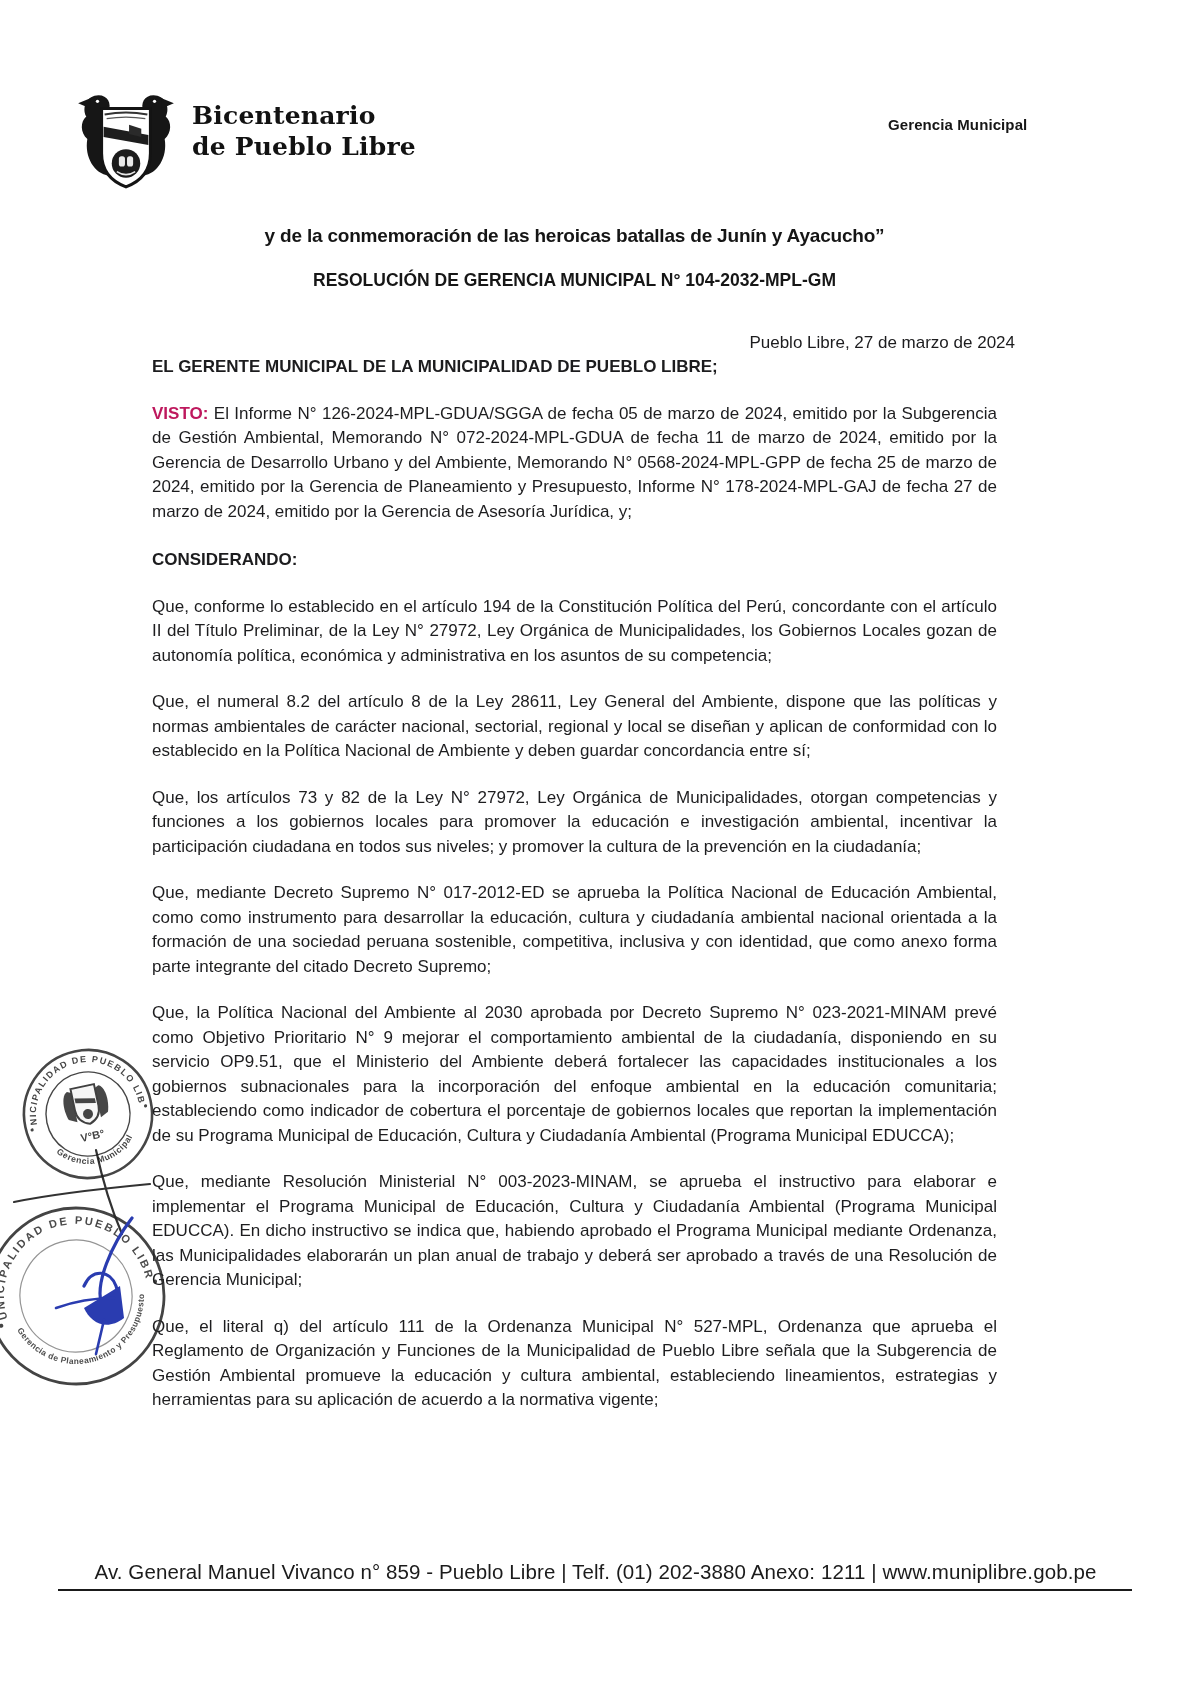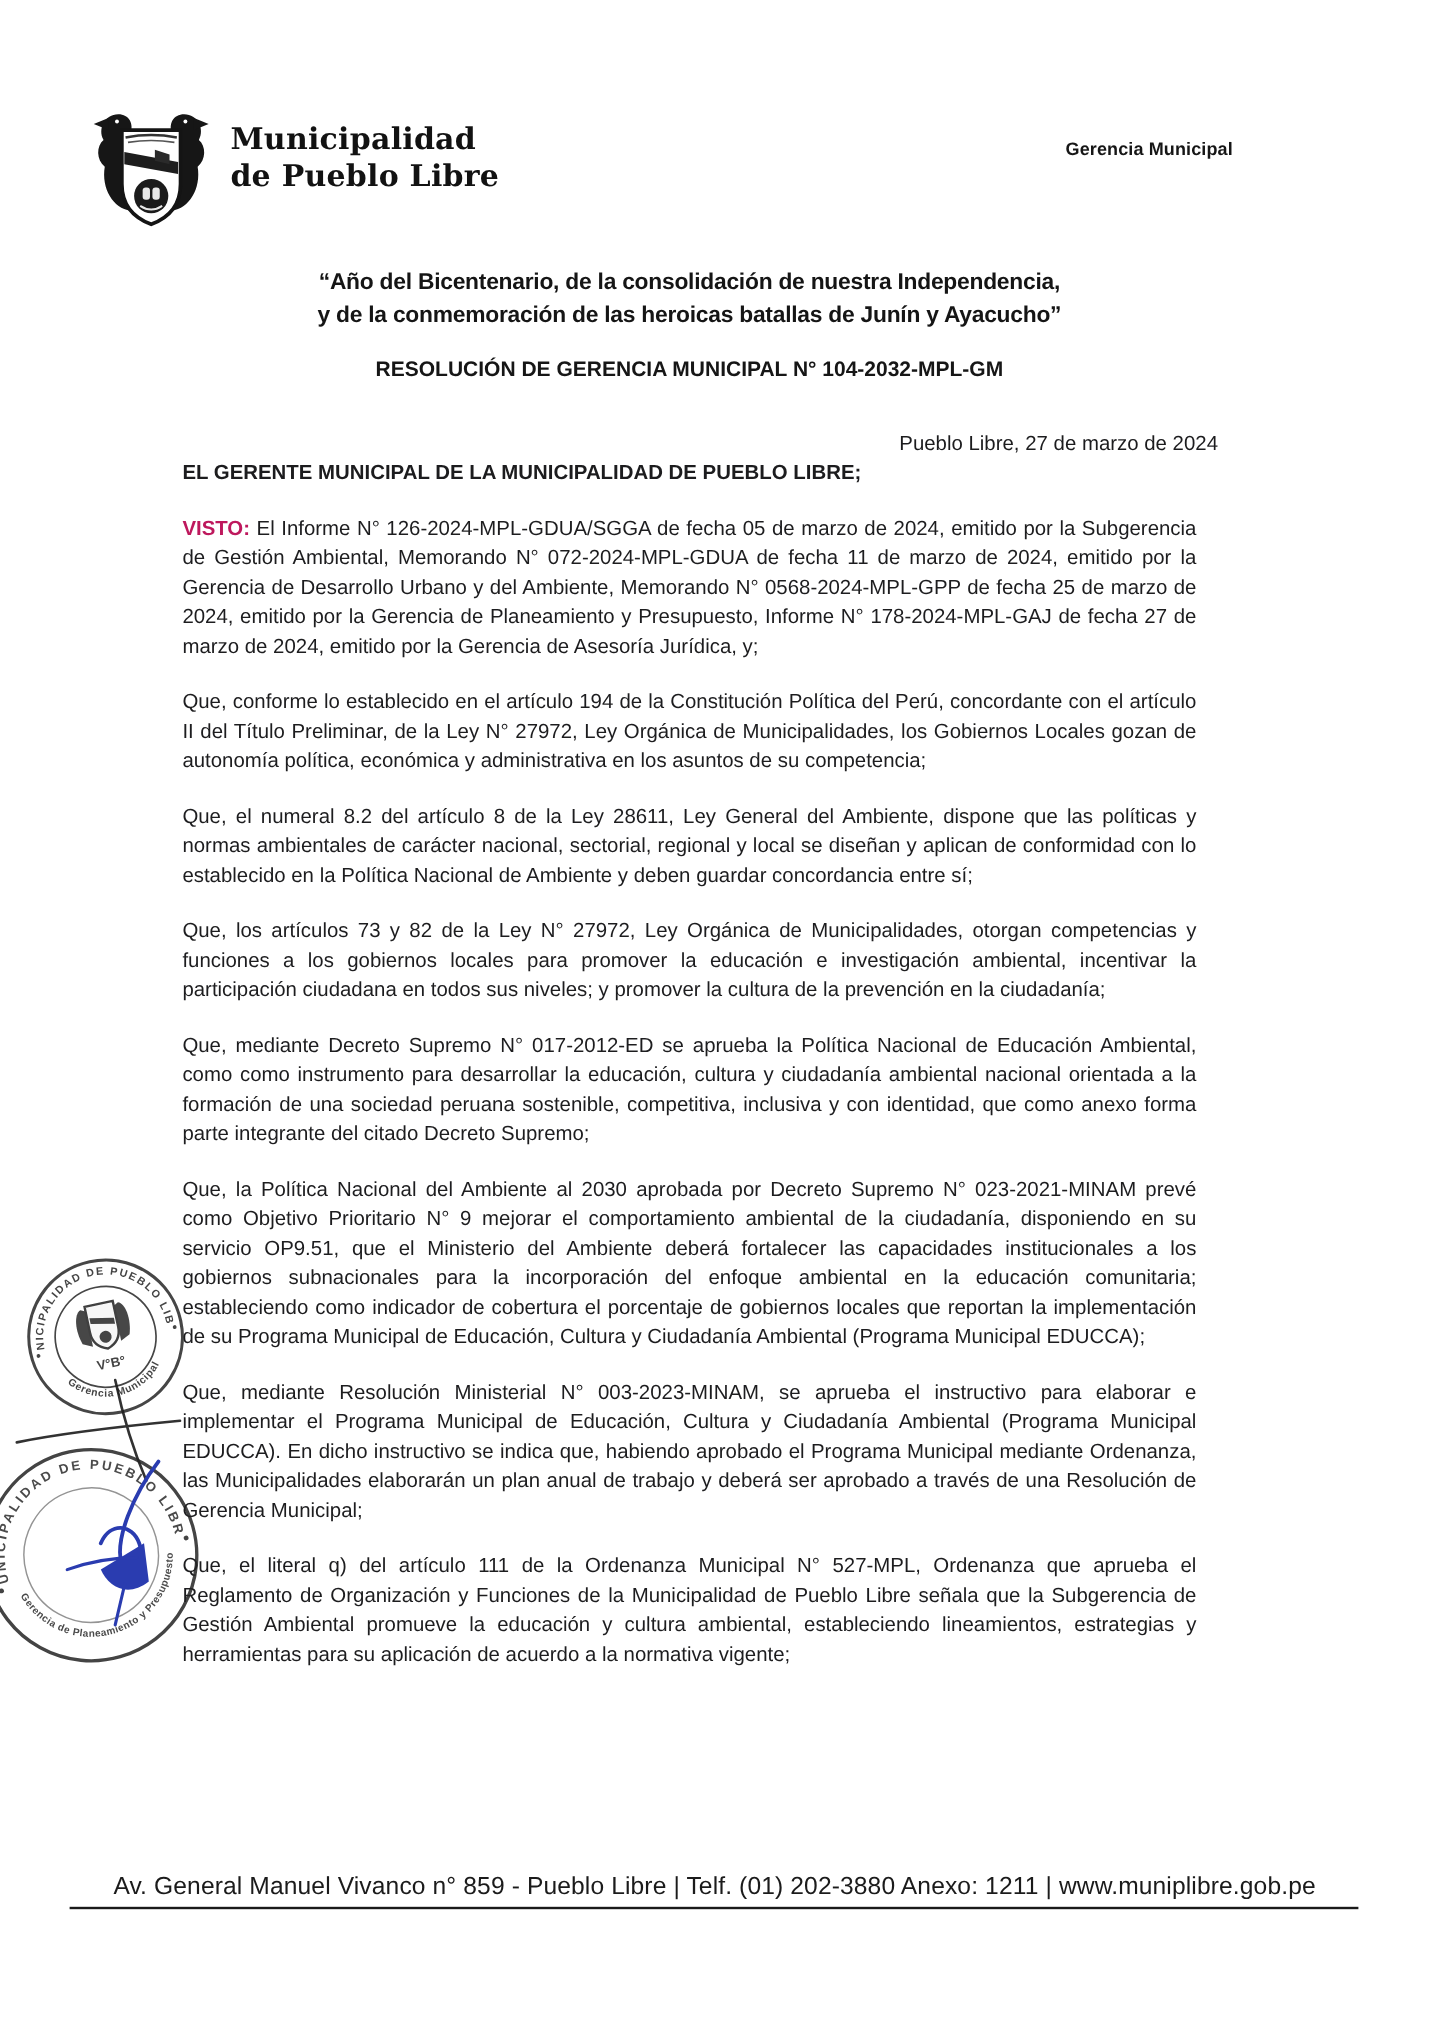--- a/index.html
+++ b/index.html
@@ -94,41 +94,41 @@
       <path d="M33,42 L77,50 L77,60 L33,52 Z" fill="#1d1d1d"></path>
       <path d="M58,40 L70,44 L70,52 L58,49 Z" fill="#2a2a2a"></path>
       <circle cx="55" cy="78" r="14" fill="#1b1b1b"></circle>
       <rect x="48" y="71" width="6" height="10" rx="2.5" fill="#e8e8e8"></rect>
       <rect x="56" y="71" width="6" height="10" rx="2.5" fill="#e8e8e8"></rect>
       <path d="M46,86 Q55,92 64,86" fill="none" stroke="#e8e8e8" stroke-width="1.5"></path>
     </g>
   </svg>
 
   <div class="org-name">
-    <div>Municipalidad</div>
+    <div>Bicentenario</div>
     <div>de Pueblo Libre</div>
   </div>
 
   <div class="office-label">Gerencia Municipal</div>
 
   <div class="content">
 
     <div class="motto">
-      <div>“Año del Bicentenario, de la consolidación de nuestra Independencia,</div>
       <div>y de la conmemoración de las heroicas batallas de Junín y Ayacucho”</div>
     </div>
 
     <div class="res-title">RESOLUCIÓN DE GERENCIA MUNICIPAL N° 104-2032-MPL-GM</div>
 
     <div class="dateline">Pueblo Libre, 27 de marzo de 2024</div>
 
     <div class="salutation">EL GERENTE MUNICIPAL DE LA MUNICIPALIDAD DE PUEBLO LIBRE;</div>
 
     <p class="para"><b>VISTO:</b><span> El Informe N° 126-2024-MPL-GDUA/SGGA de fecha 05 de marzo de 2024, emitido por la Subgerencia de Gestión Ambiental, Memorando N° 072-2024-MPL-GDUA de fecha 11 de marzo de 2024, emitido por la Gerencia de Desarrollo Urbano y del Ambiente, Memorando N° 0568-2024-MPL-GPP de fecha 25 de marzo de 2024, emitido por la Gerencia de Planeamiento y Presupuesto, Informe N° 178-2024-MPL-GAJ de fecha 27 de marzo de 2024, emitido por la Gerencia de Asesoría Jurídica, y;</span></p>
 
+    <div class="section-heading">CONSIDERANDO:</div>
 
     <p class="para">Que, conforme lo establecido en el artículo 194 de la Constitución Política del Perú, concordante con el artículo II del Título Preliminar, de la Ley N° 27972, Ley Orgánica de Municipalidades, los Gobiernos Locales gozan de autonomía política, económica y administrativa en los asuntos de su competencia;</p>
     <p class="para">Que, el numeral 8.2 del artículo 8 de la Ley 28611, Ley General del Ambiente, dispone que las políticas y normas ambientales de carácter nacional, sectorial, regional y local se diseñan y aplican de conformidad con lo establecido en la Política Nacional de Ambiente y deben guardar concordancia entre sí;</p>
     <p class="para">Que, los artículos 73 y 82 de la Ley N° 27972, Ley Orgánica de Municipalidades, otorgan competencias y funciones a los gobiernos locales para promover la educación e investigación ambiental, incentivar la participación ciudadana en todos sus niveles; y promover la cultura de la prevención en la ciudadanía;</p>
     <p class="para">Que, mediante Decreto Supremo N° 017-2012-ED se aprueba la Política Nacional de Educación Ambiental, como como instrumento para desarrollar la educación, cultura y ciudadanía ambiental nacional orientada a la formación de una sociedad peruana sostenible, competitiva, inclusiva y con identidad, que como anexo forma parte integrante del citado Decreto Supremo;</p>
     <p class="para">Que, la Política Nacional del Ambiente al 2030 aprobada por Decreto Supremo N° 023-2021-MINAM prevé como Objetivo Prioritario N° 9 mejorar el comportamiento ambiental de la ciudadanía, disponiendo en su servicio OP9.51, que el Ministerio del Ambiente deberá fortalecer las capacidades institucionales a los gobiernos subnacionales para la incorporación del enfoque ambiental en la educación comunitaria; estableciendo como indicador de cobertura el porcentaje de gobiernos locales que reportan la implementación de su Programa Municipal de Educación, Cultura y Ciudadanía Ambiental (Programa Municipal EDUCCA);</p>
     <p class="para">Que, mediante Resolución Ministerial N° 003-2023-MINAM, se aprueba el instructivo para elaborar e implementar el Programa Municipal de Educación, Cultura y Ciudadanía Ambiental (Programa Municipal EDUCCA). En dicho instructivo se indica que, habiendo aprobado el Programa Municipal mediante Ordenanza, las Municipalidades elaborarán un plan anual de trabajo y deberá ser aprobado a través de una Resolución de Gerencia Municipal;</p>
     <p class="para">Que, el literal q) del artículo 111 de la Ordenanza Municipal N° 527-MPL, Ordenanza que aprueba el Reglamento de Organización y Funciones de la Municipalidad de Pueblo Libre señala que la Subgerencia de Gestión Ambiental promueve la educación y cultura ambiental, estableciendo lineamientos, estrategias y herramientas para su aplicación de acuerdo a la normativa vigente;</p>
   </div>
 

